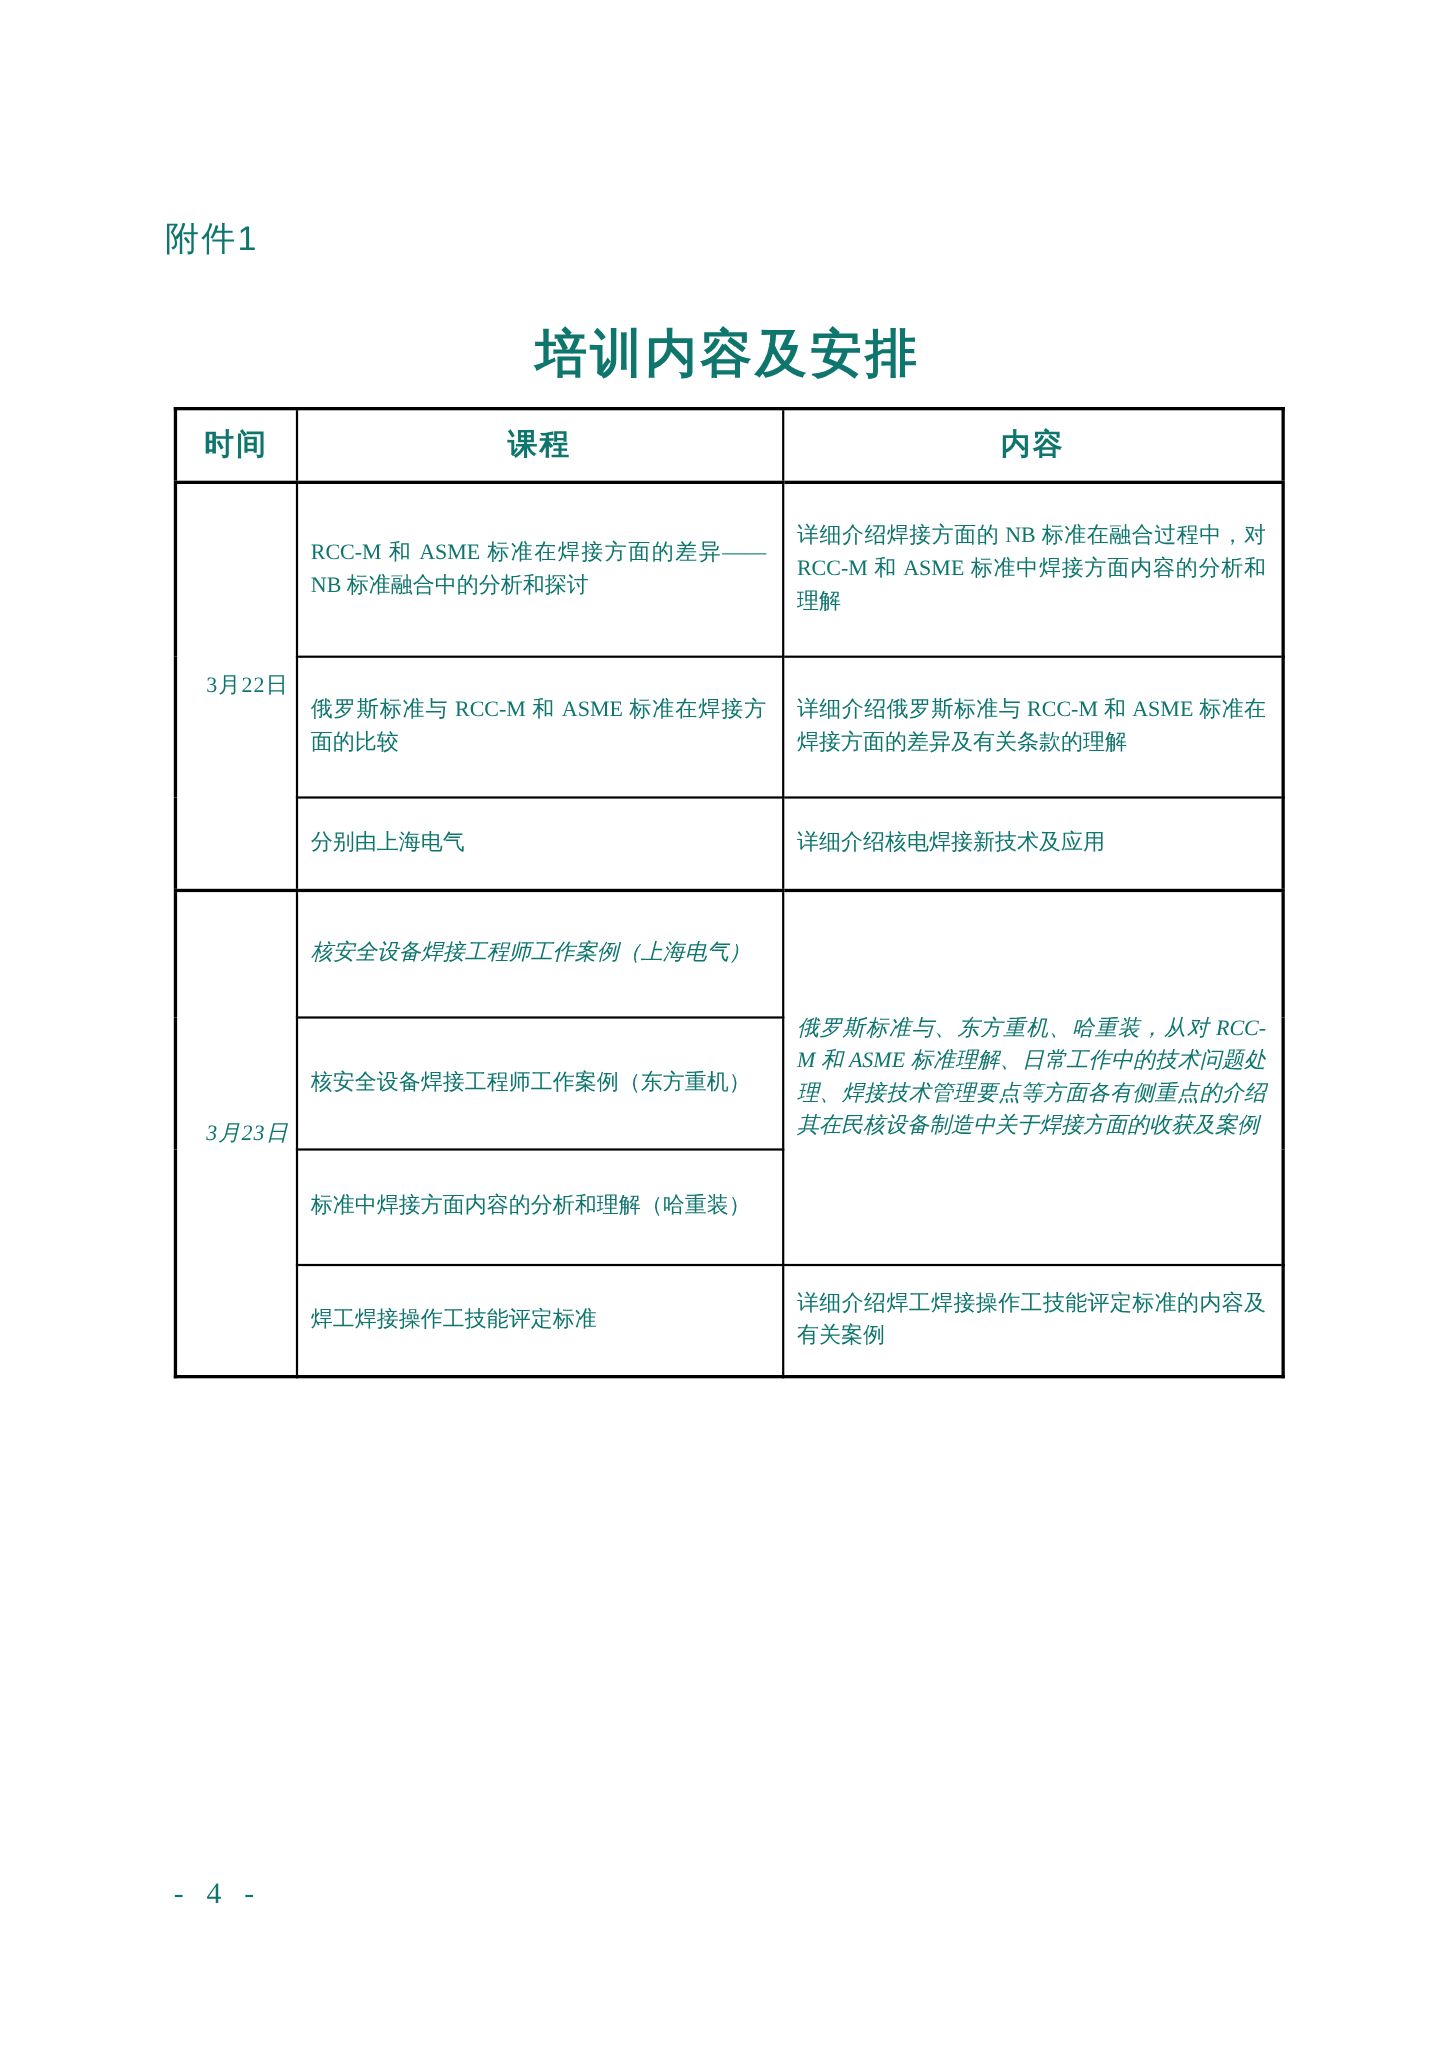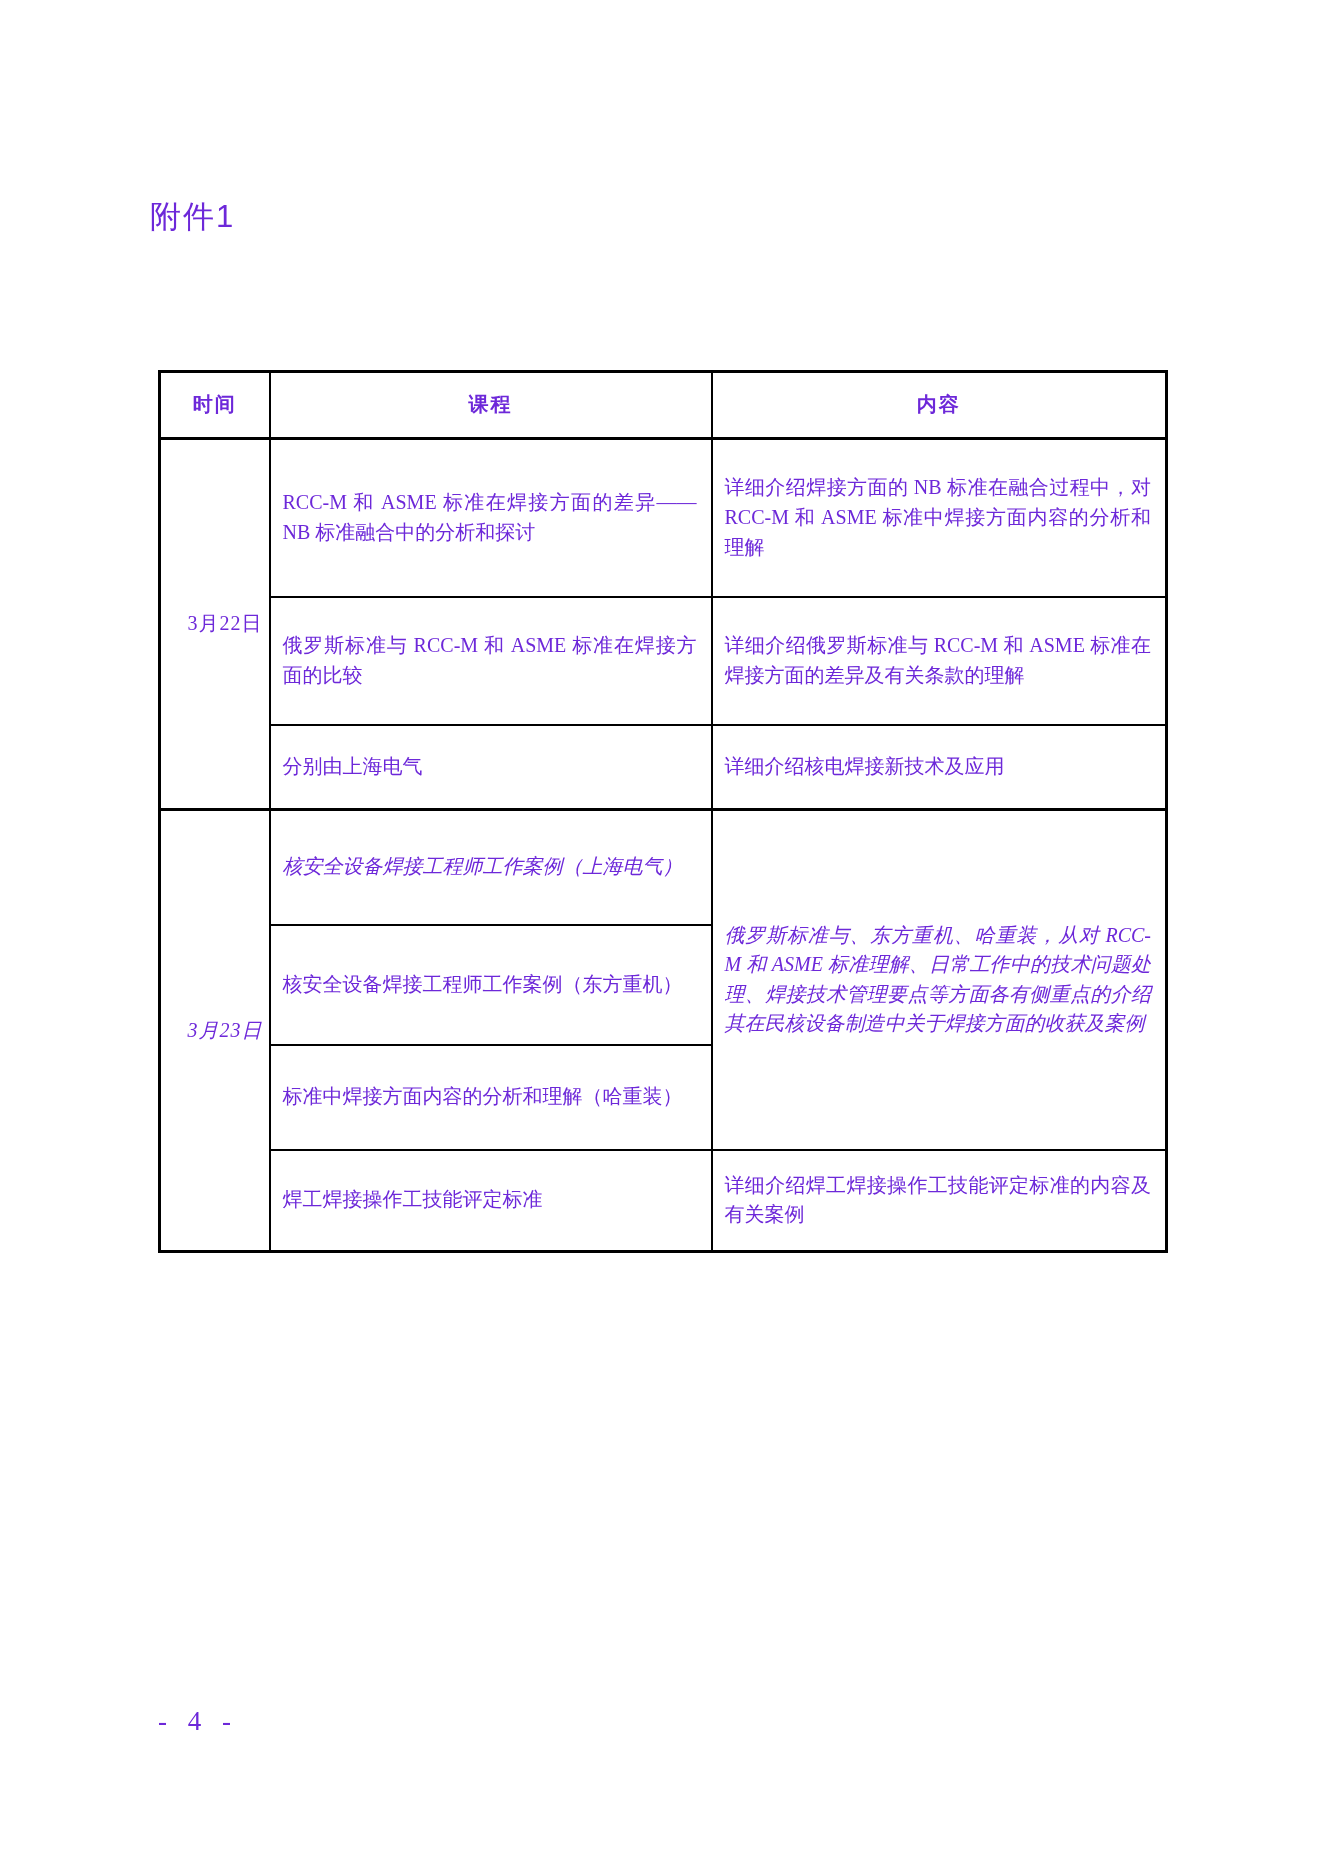--- a/index.html
+++ b/index.html
@@ -3,21 +3,21 @@
 <meta charset="utf-8">
 <style>
   * { margin: 0; padding: 0; box-sizing: border-box; }
   html, body { background: #ffffff; }
   .page {
     position: relative;
     width: 1323px;
     height: 1871px;
     margin: 0 auto;
     background: #ffffff;
-    color: #6d28d9;
+    color: #0f766e;
     font-family: "Liberation Serif", serif;
     overflow: hidden;
   }
   .attachment-label {
     position: absolute;
     left: 150px;
     top: 196px;
     font-size: 31px;
     font-family: "Liberation Sans", sans-serif;
     letter-spacing: 2px;
@@ -44,21 +44,21 @@
   }
   .schedule-table th,
   .schedule-table td {
     border: 2px solid #000000;
     vertical-align: middle;
     font-size: 20px;
     line-height: 1.48;
     overflow: hidden;
   }
   .schedule-table th {
-    font-size: 20px;
+    font-size: 27px;
     font-weight: bold;
     text-align: center;
     border-bottom: 3px solid #000000;
     letter-spacing: 2px;
   }
   .schedule-table .header-row { height: 67px; }
   .schedule-table .row-1 { height: 158px; }
   .schedule-table .row-2 { height: 128px; }
   .schedule-table .row-3 { height: 85px; }
   .schedule-table .row-4 { height: 115px; }
@@ -88,20 +88,21 @@
     white-space: nowrap;
   }
 </style>
 </head>
 <body>
 
 <div class="page">
 
   <div class="attachment-label">附件1</div>
 
+  <div class="doc-title">培训内容及安排</div>
 
   <table class="schedule-table">
     <colgroup>
       <col style="width:110px">
       <col style="width:442px">
       <col style="width:455px">
     </colgroup>
     <thead>
       <tr class="header-row">
         <th>时间</th>

